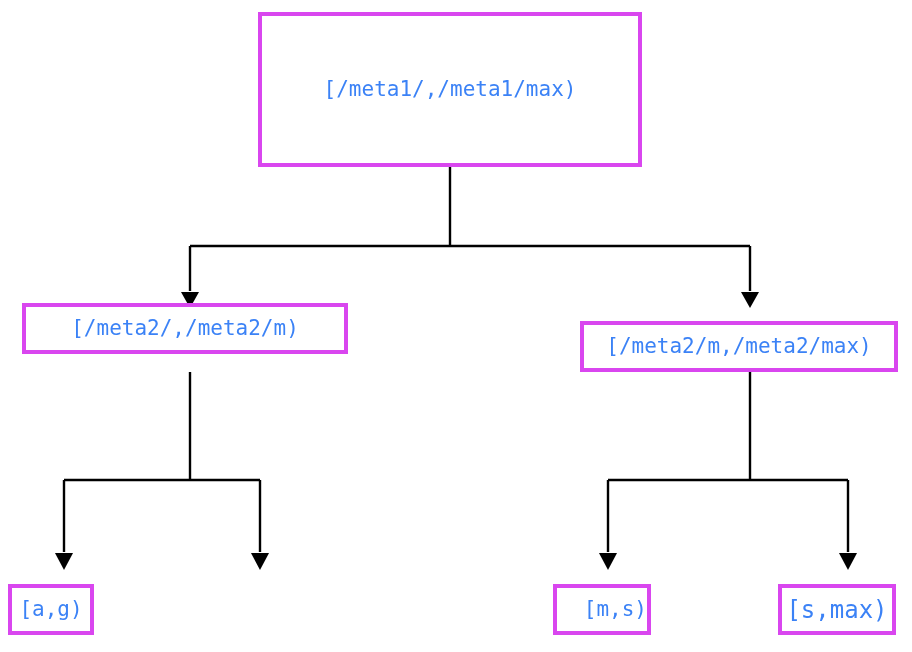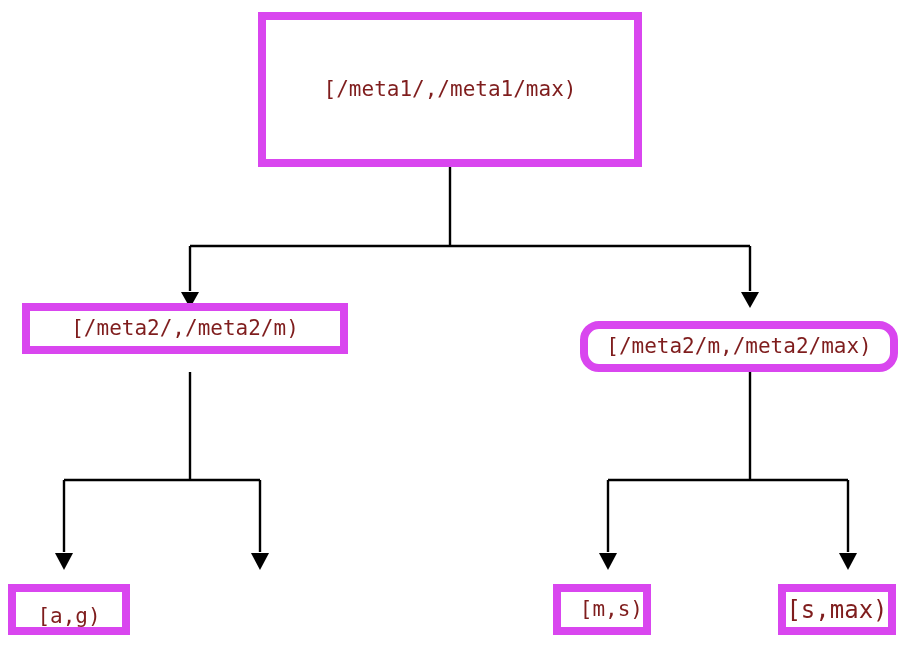--- a/index.html
+++ b/index.html
@@ -22,26 +22,26 @@
     position: absolute;
     left: 0;
     top: 0;
     width: 912px;
     height: 652px;
     display: block;
   }
   .node-box {
     position: absolute;
     box-sizing: border-box;
-    border: 8px solid #d946ef;
+    border: 4px solid #d946ef;
     background: #ffffff;
     display: flex;
     align-items: center;
     justify-content: center;
-    color: #7f1d1d;
+    color: #3b82f6;
     white-space: pre;
     letter-spacing: 0px;
   }
   .node-label {
     display: block;
     line-height: 1;
     white-space: pre;
   }
   
   #node-root {
@@ -58,30 +58,28 @@
     width: 326px;
     height: 51px;
     font-size: 21px;
   }
   #node-meta2-high {
     left: 580px;
     top: 321px;
     width: 318px;
     height: 51px;
     font-size: 21px;
-    border-radius: 19px;
   }
   
   #node-leaf-ag {
     left: 8px;
     top: 584px;
-    width: 122px;
+    width: 86px;
     height: 51px;
     font-size: 21px;
-    align-items: flex-end;
   }
   #node-leaf-gm {
     left: 205px;
     top: 584px;
     width: 98px;
     height: 51px;
     font-size: 21px;
   }
   #node-leaf-ms {
     left: 553px;

